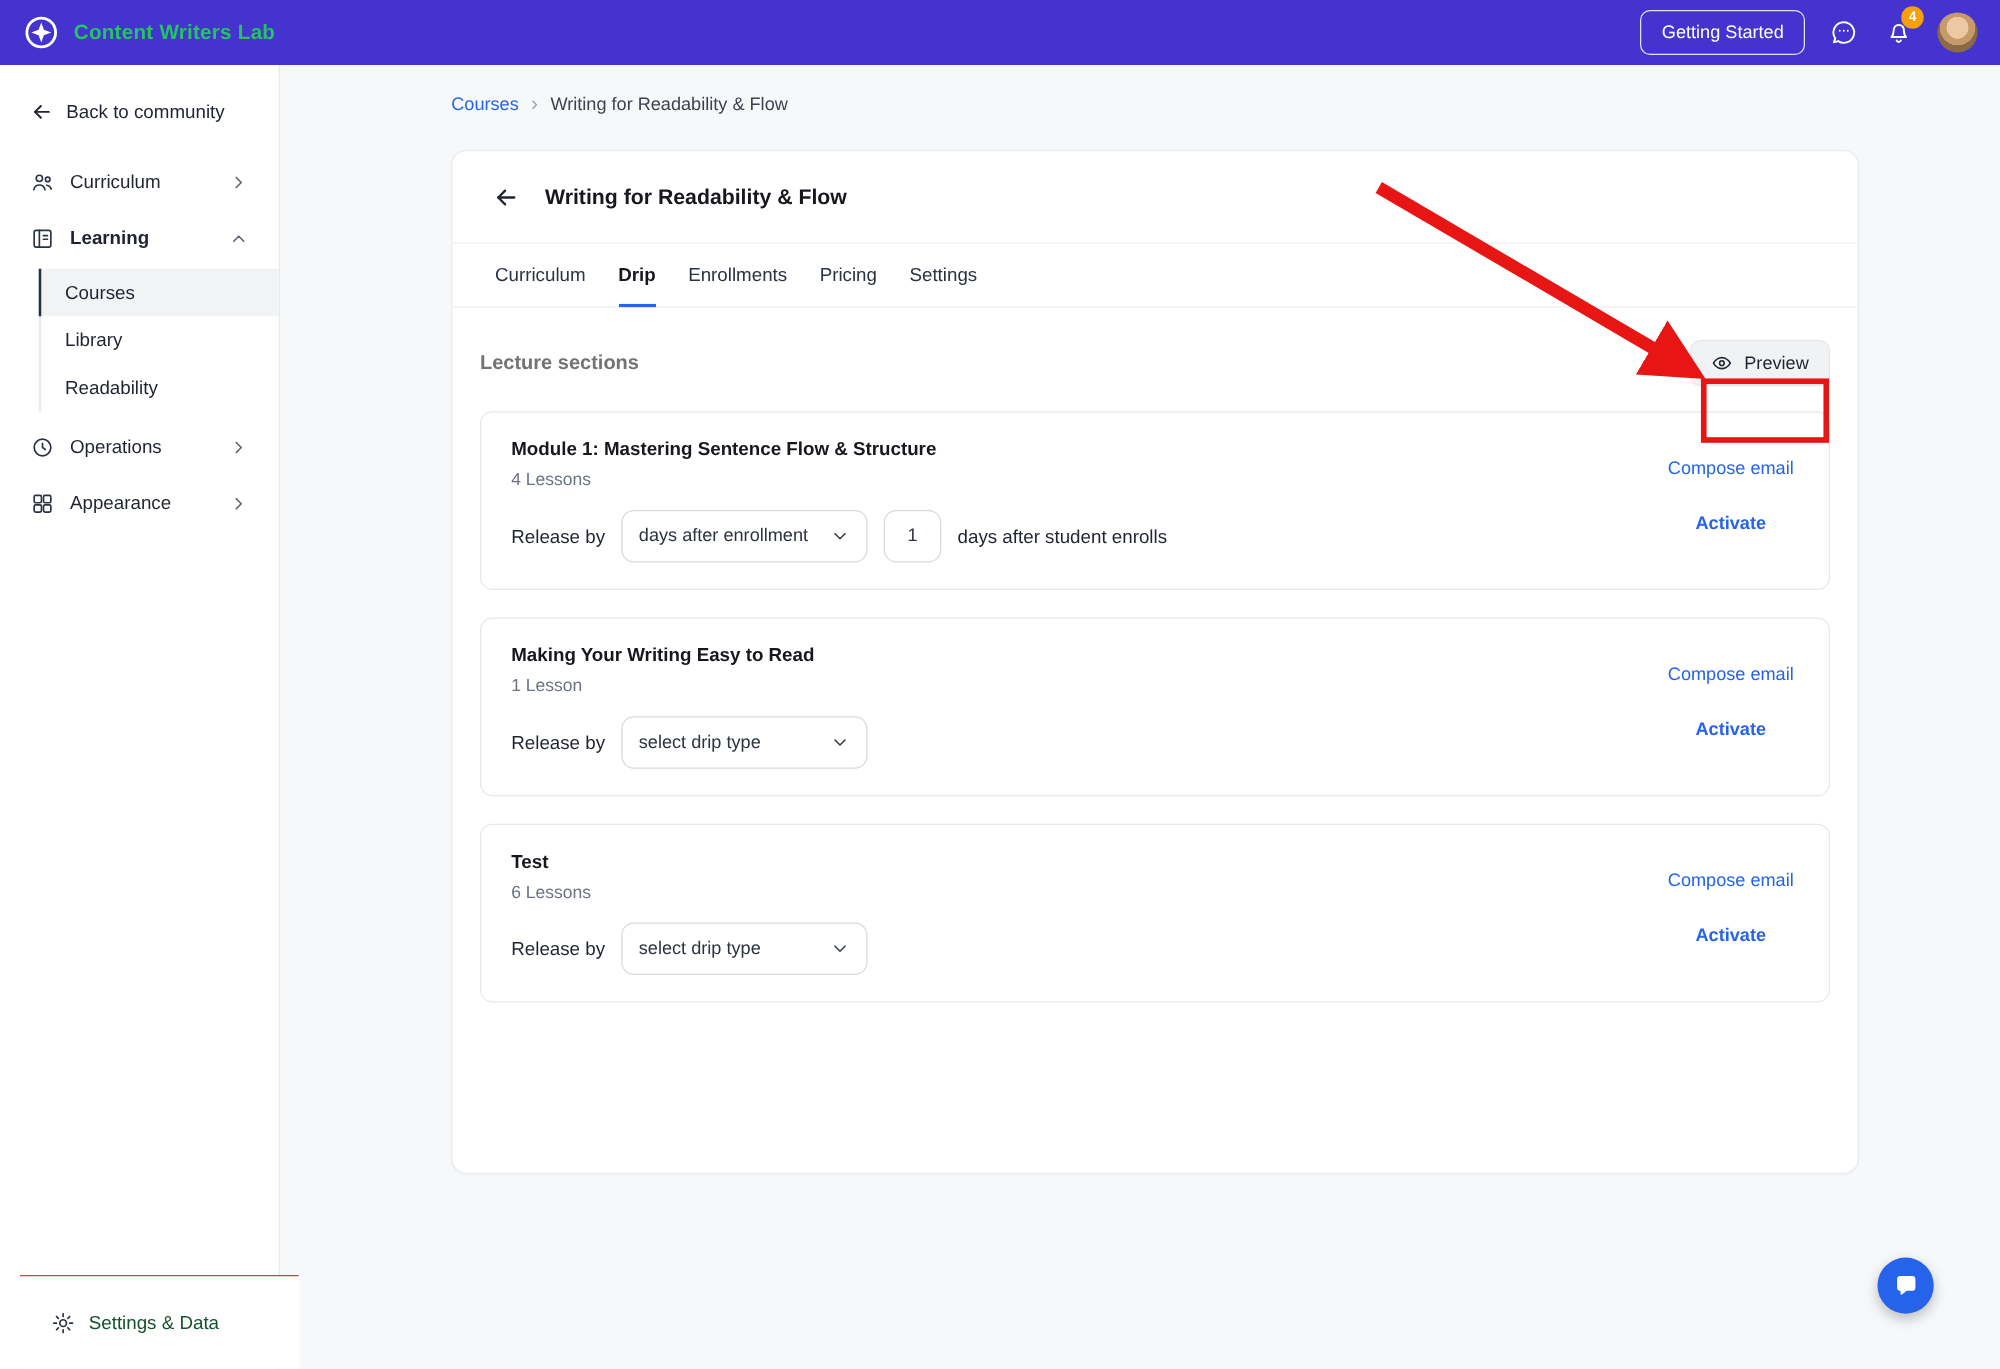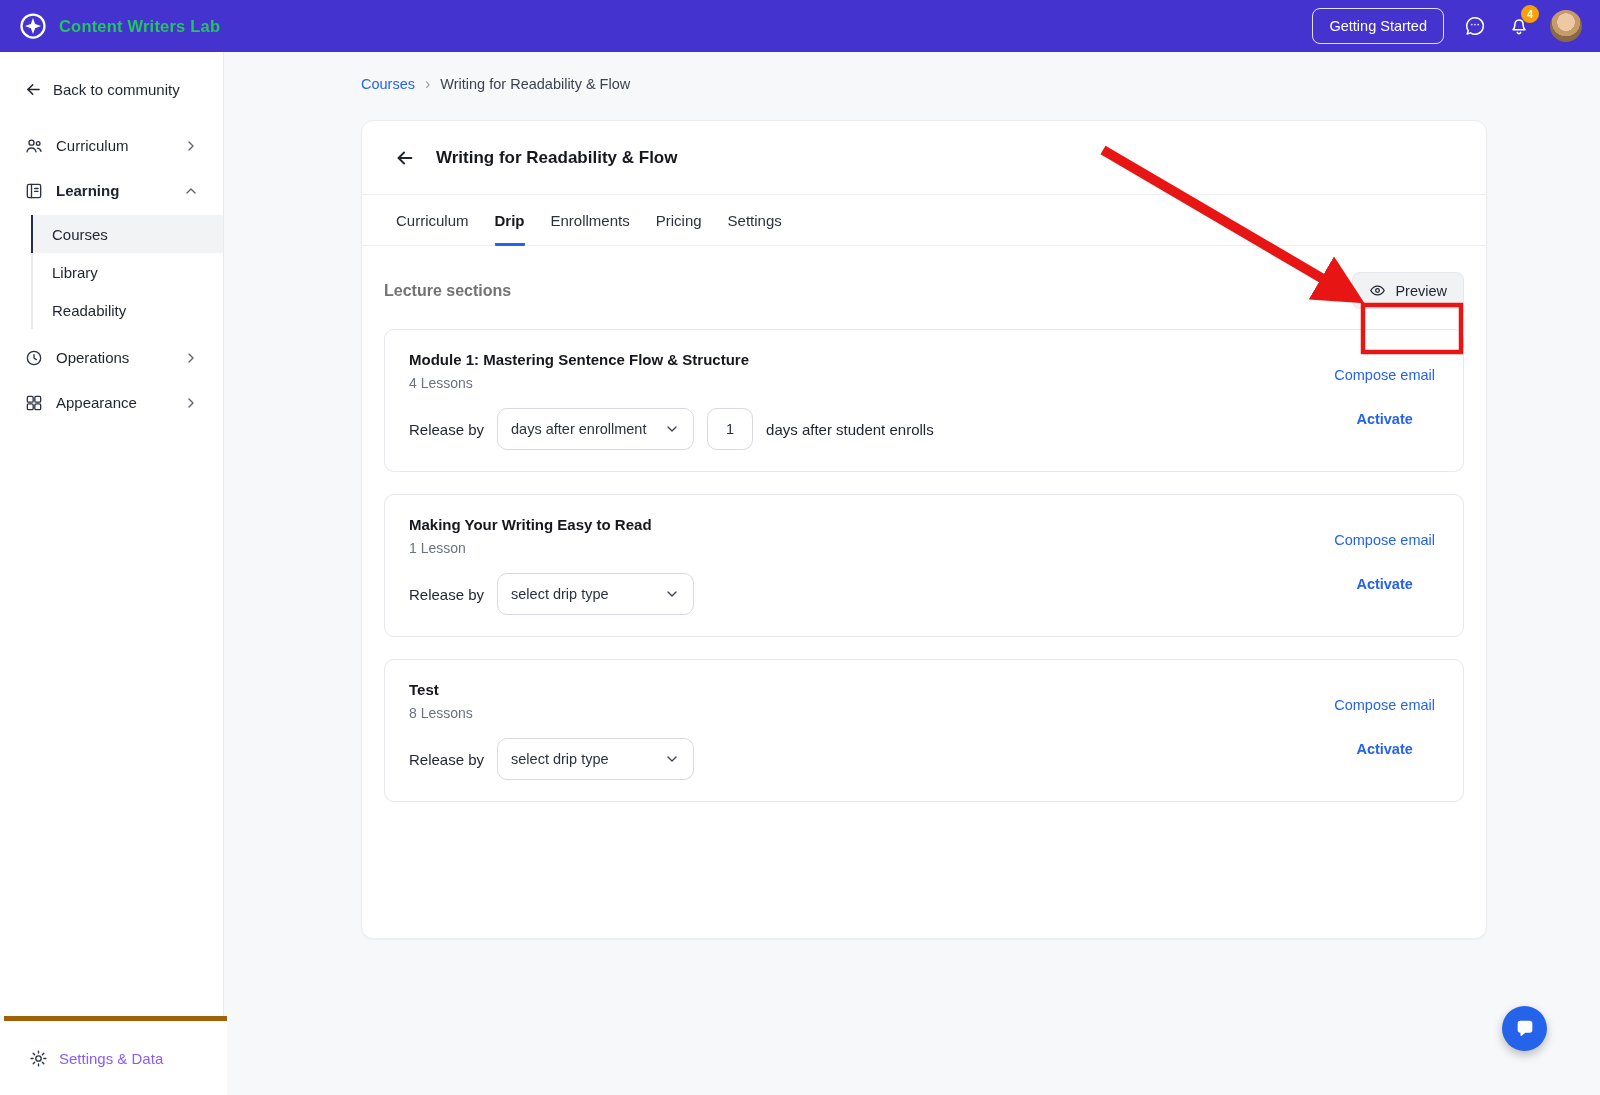--- a/index.html
+++ b/index.html
@@ -20,21 +20,21 @@
   .sidebar { position:absolute; top:52px; left:0; width:224px; height:1043px; background:#fff; border-right:1px solid #e8eaee; z-index:10; }
   .back-row { display:flex; align-items:center; gap:10px; padding:28px 24px 24px 24px; font-size:15px; font-weight:500; color:#1f2430; cursor:pointer; }
   .side-item { display:flex; align-items:center; gap:12px; height:45px; padding:0 24px; font-size:15px; color:#1f2430; cursor:pointer; }
   .side-item .grow { flex:1; }
   .side-item.bold { font-weight:700; }
   .side-icon { width:20px; height:20px; color:#2b3240; display:flex; align-items:center; justify-content:center; }
   .chev { width:16px; height:16px; color:#5b6472; }
   .sub-list { margin:2px 0 6px 31px; border-left:2px solid #e8eaee; }
   .sub-item { display:flex; align-items:center; height:38px; padding-left:19px; font-size:15px; color:#1f2430; cursor:pointer; margin-left:-2px; border-left:2px solid transparent; }
   .sub-item.selected { background:#f2f3f5; border-left:2px solid #273042; font-weight:500; }
-  .sidebar-bottom { position:absolute; bottom:0; left:4px; width:100%; border-top:5px solid #a16207; display:flex; align-items:center; gap:11px; padding:27px 24px; font-size:15px; font-weight:500; color:#8b5cf6; cursor:pointer; background:#fff; }
+  .sidebar-bottom { position:absolute; bottom:0; left:16px; width:100%; border-top:1px solid #a16207; display:flex; align-items:center; gap:11px; padding:27px 24px; font-size:15px; font-weight:500; color:#14532d; cursor:pointer; background:#fff; }
 
   
   .main { position:absolute; top:52px; left:278px; width:1322px; height:1043px; padding:23px 0 0 83px; }
   .breadcrumb { display:flex; align-items:center; gap:10px; font-size:14.5px; margin-bottom:27px; }
   .crumb-link { color:#2563eb; cursor:pointer; }
   .crumb-sep { color:#9aa2af; font-size:16px; }
   .crumb-current { color:#3c4350; }
 
   .card { width:1126px; height:819px; background:#fff; border:1px solid #ebedf0; border-radius:12px; box-shadow:0 1px 2px rgba(16,24,40,.04); }
   .card-header { display:flex; align-items:center; gap:20px; height:74px; padding:0 32px; border-bottom:1px solid #edeef1; }
@@ -270,21 +270,21 @@
         </div>
         <div class="sec-actions pad-right">
           <span class="compose-link">Compose email</span>
           <span class="activate-link">Activate</span>
         </div>
       </div>
 
       <div class="section-card">
         <div class="sec-left">
           <div class="sec-title">Test</div>
-          <div class="sec-lessons">8 Lessons</div>
+          <div class="sec-lessons">6 Lessons</div>
           <div class="release-row">
             <span>Release by</span>
             <div class="dropdown">
               <span>select drip type</span>
               <svg class="chev-sm" viewBox="0 0 24 24" fill="none" stroke="currentColor" stroke-width="2" stroke-linecap="round" stroke-linejoin="round">
                   <path d="M6 9l6 6 6-6"></path>
                 </svg>
             </div>
           </div>
         </div>

